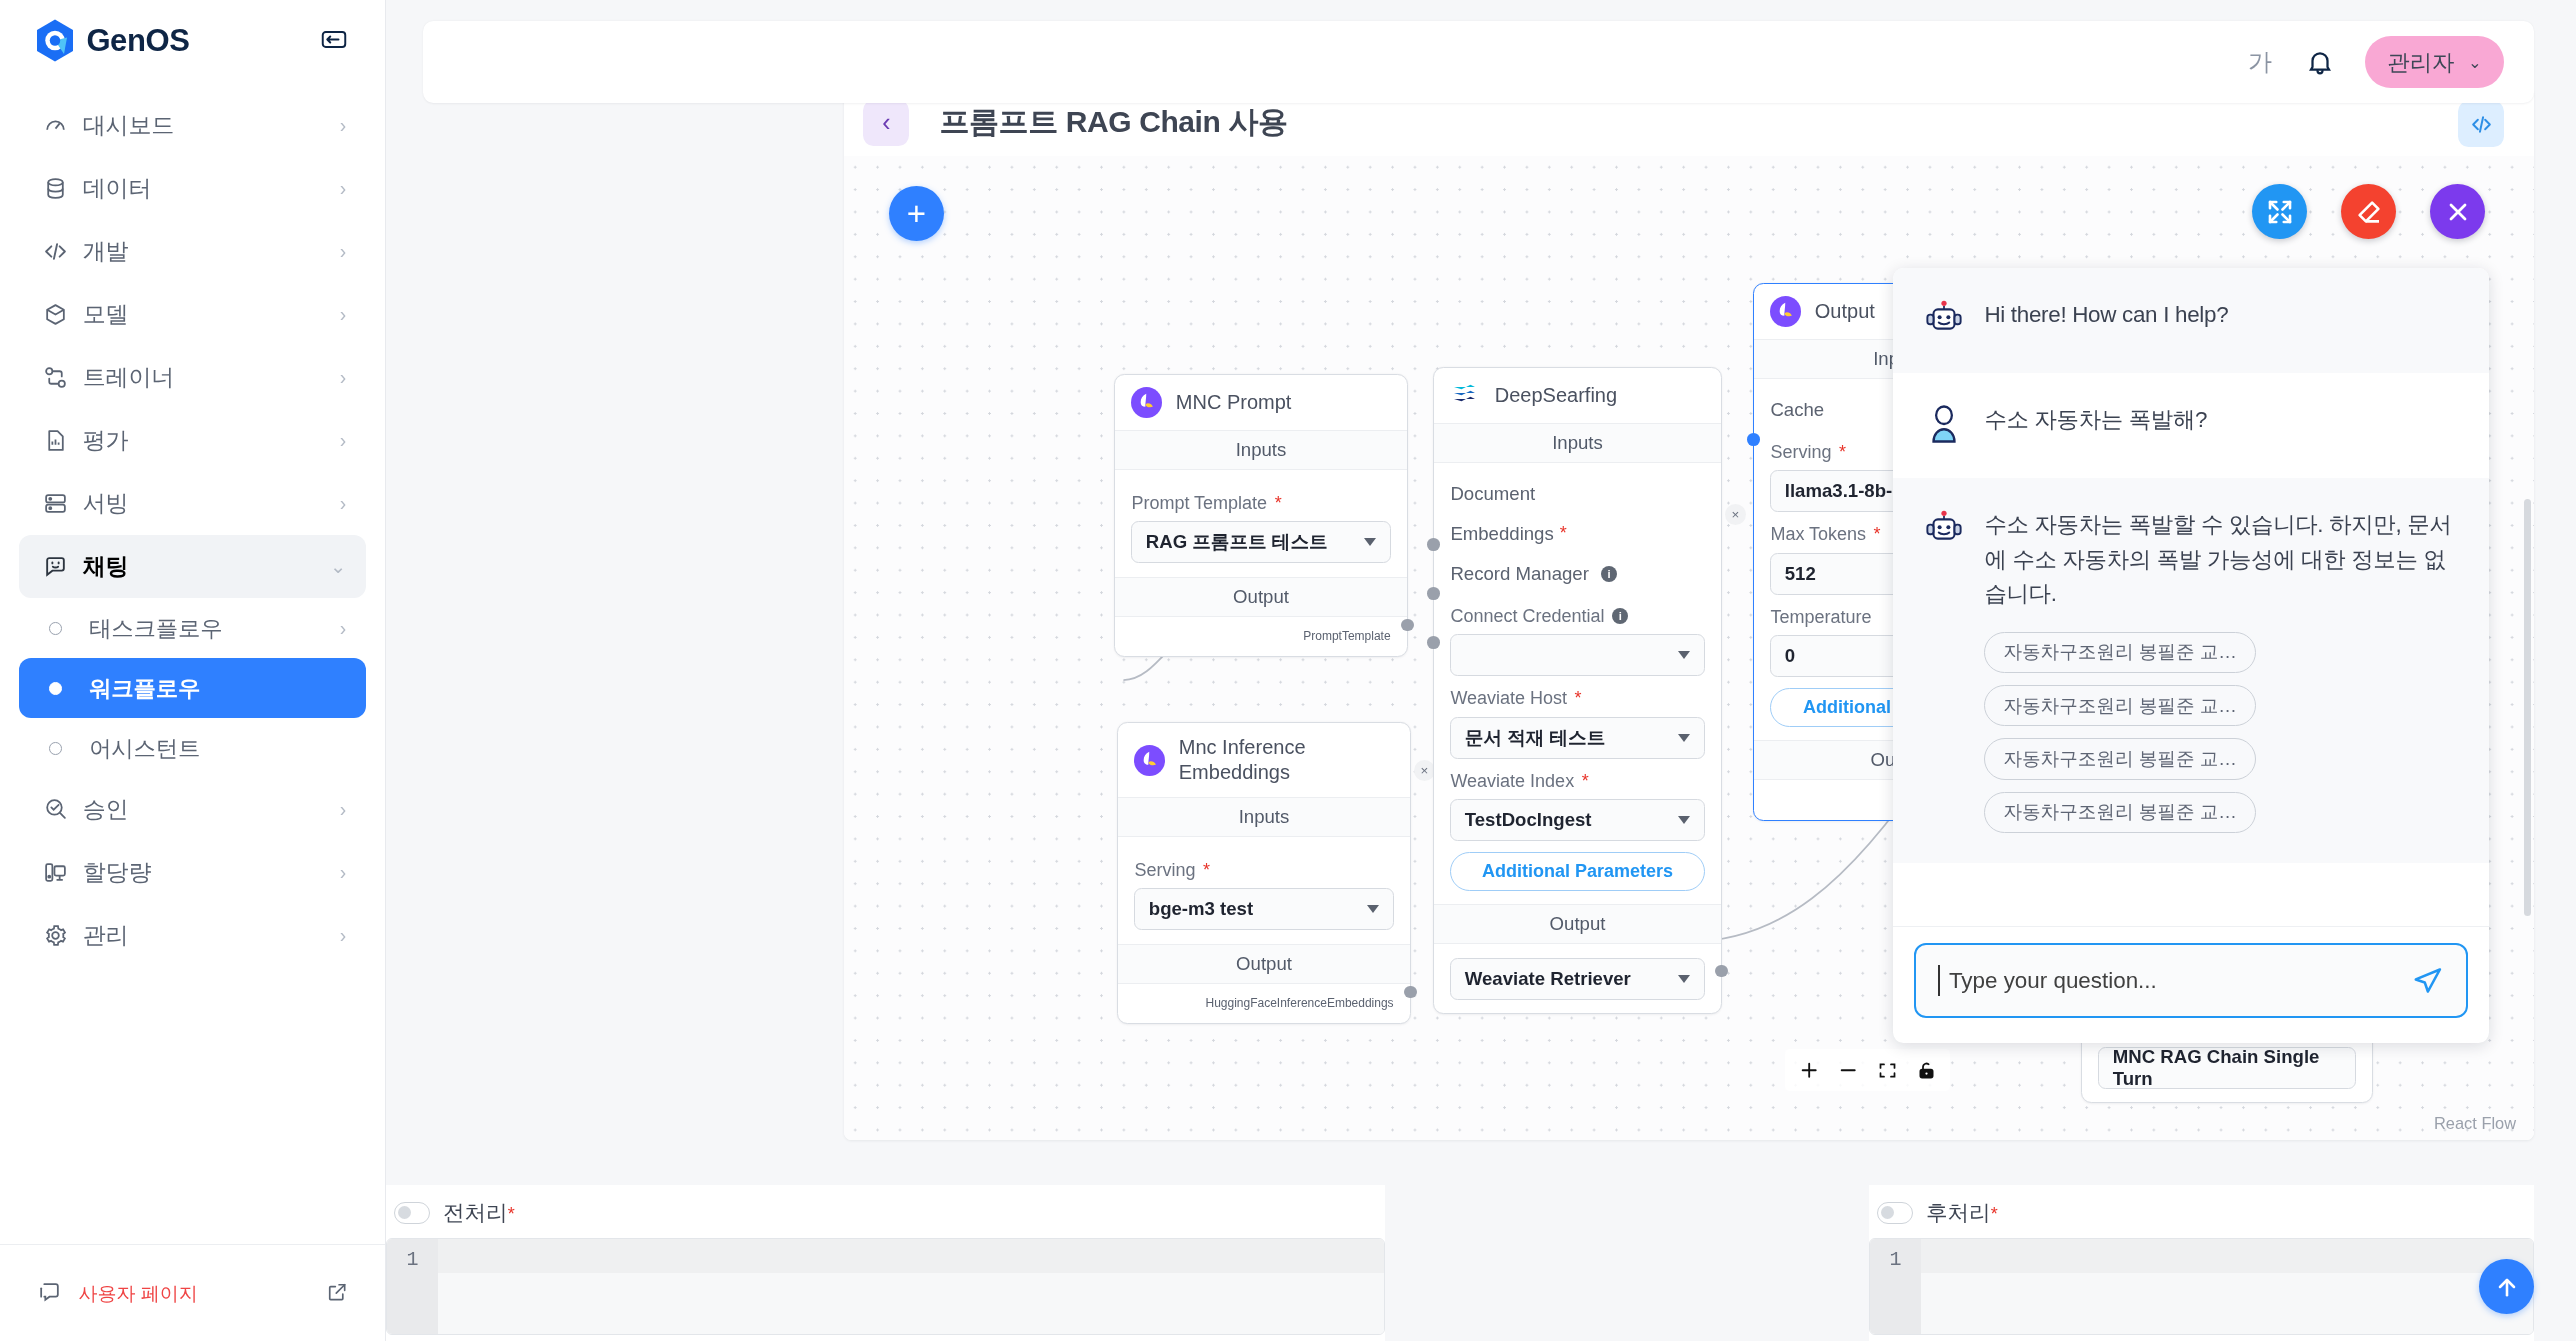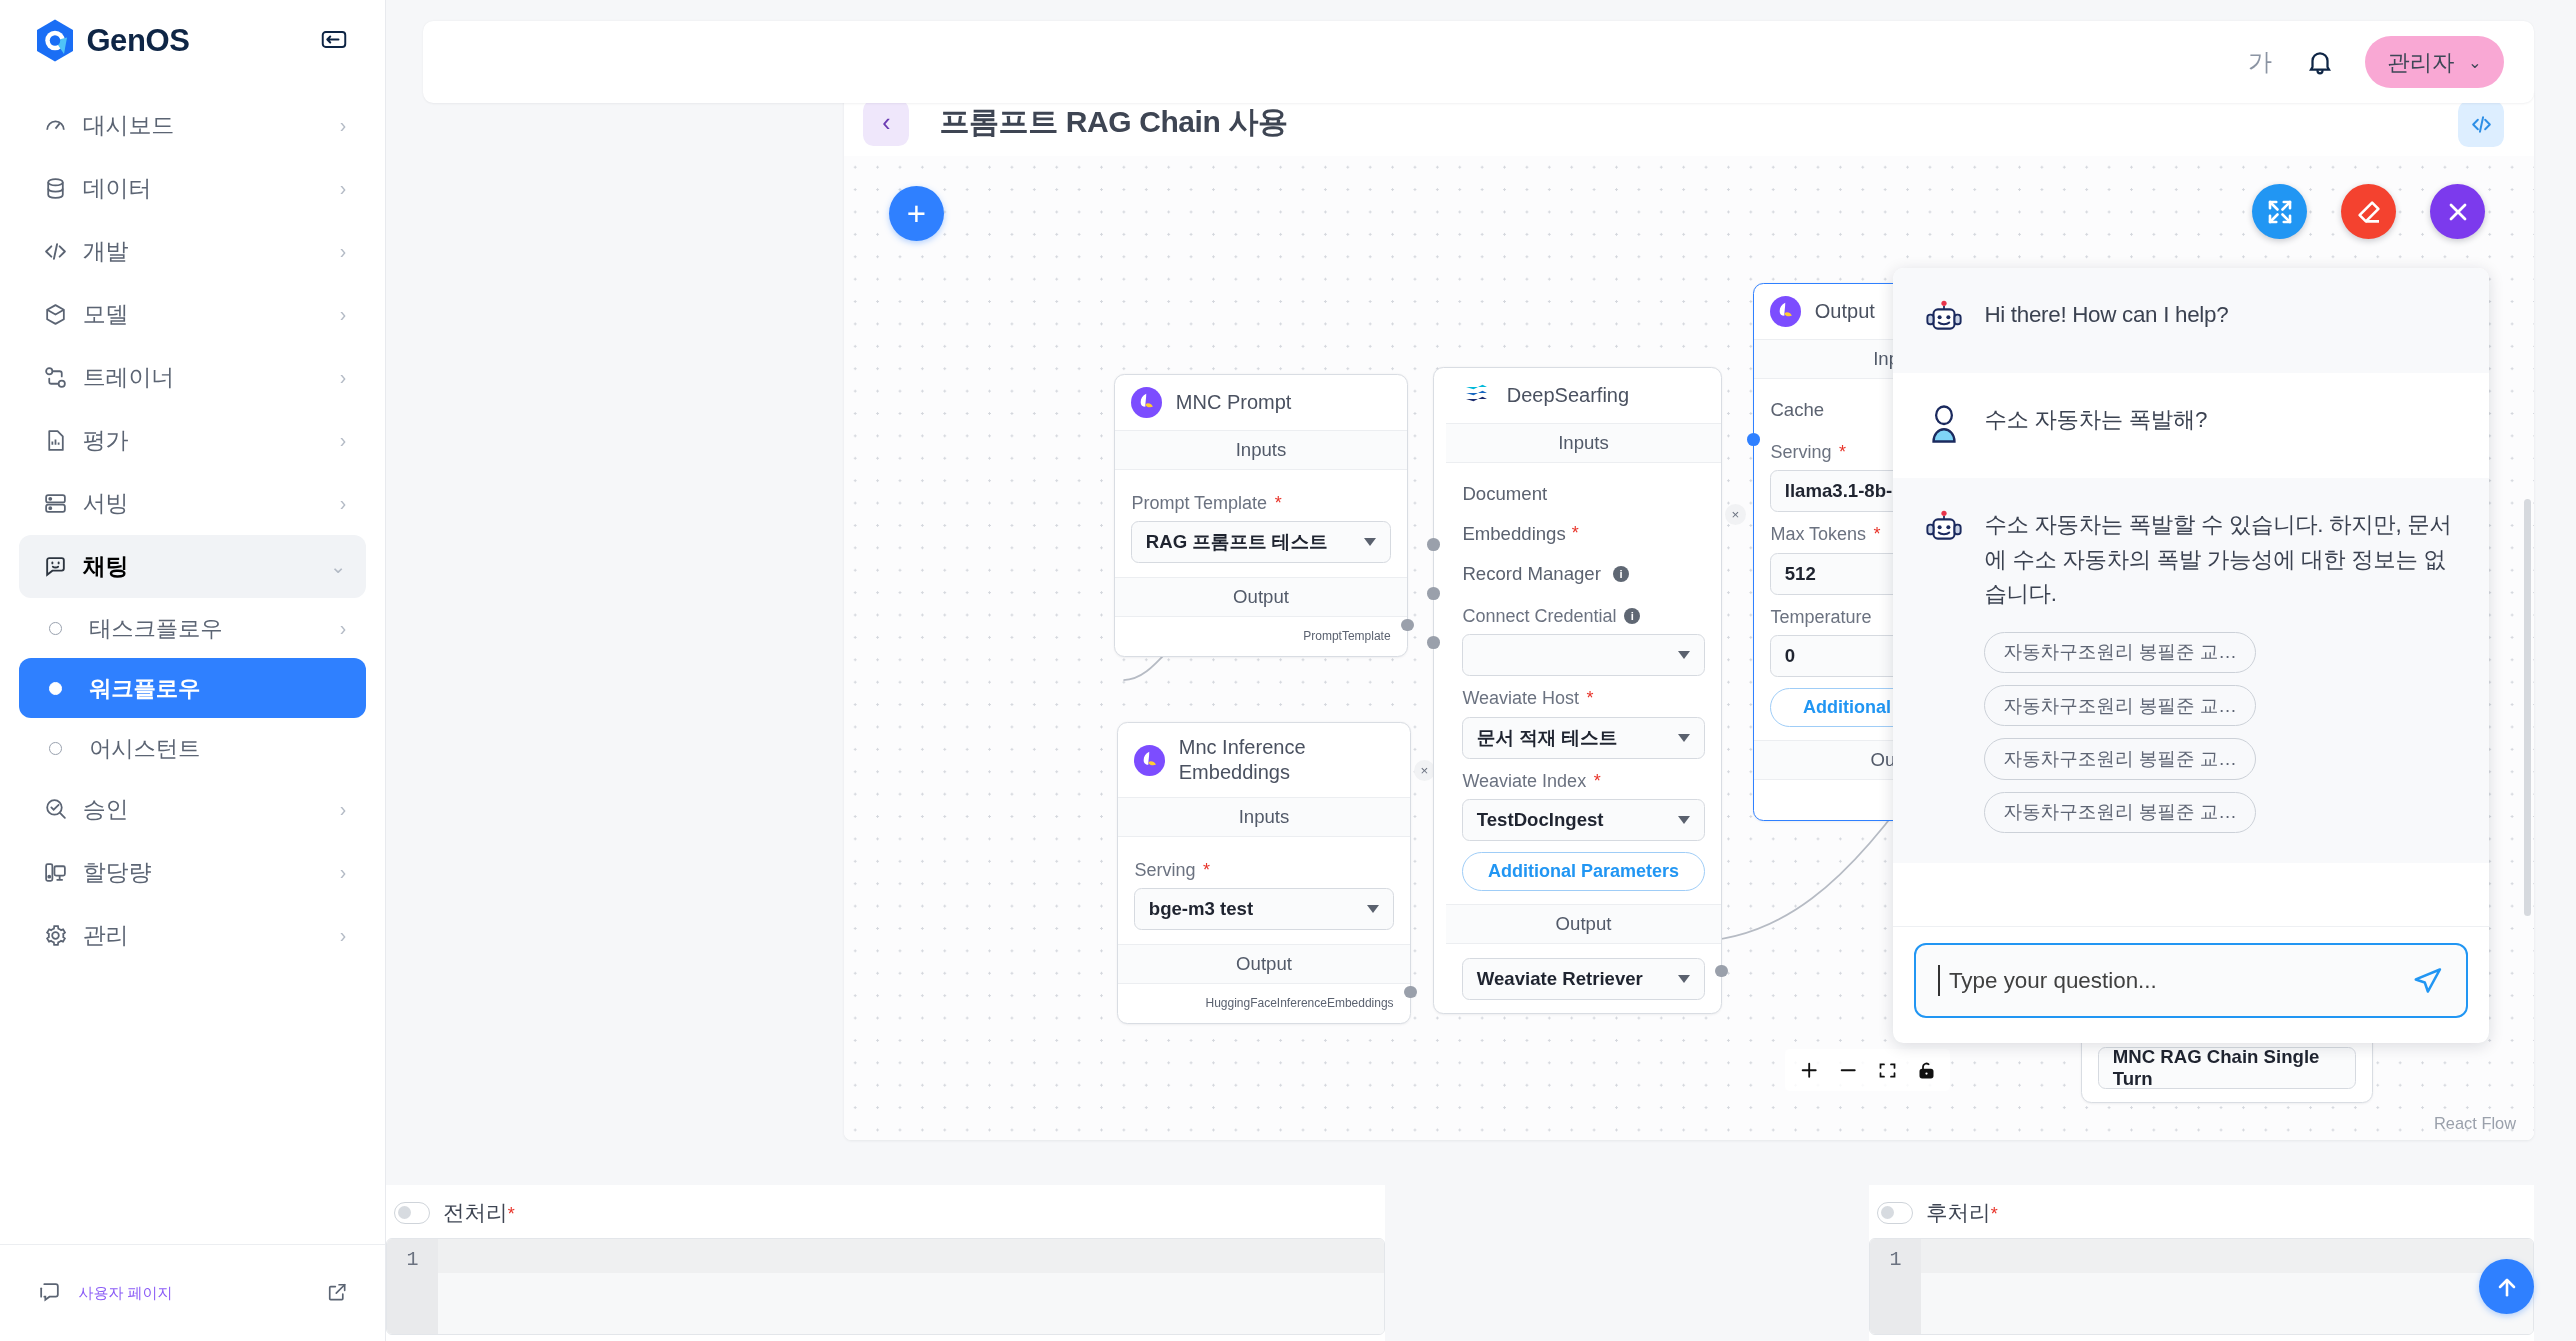--- a/index.html
+++ b/index.html
@@ -34,21 +34,21 @@
   .sb-item.active-group .sb-ic { color: #2d3540; }
   .sb-sub { display: flex; align-items: center; height: 60px; border-radius: 12px; padding: 0 19.4px; cursor: pointer; }
   .sb-sub .dot-o { width: 34px; flex:0 0 34px; display:flex; align-items:center; justify-content:center; }
   .sb-sub .dot-o i { display:block; width: 12.7px; height: 12.7px; border-radius: 50%; border: 1.5px solid #9aa2af; }
   .sb-sub .sb-label { margin-left: 16.4px; font-size: 22.4px; color:#5b6473; letter-spacing:-0.2px; }
   .sb-sub .sb-arrow { margin-left: auto; color:#b3bac5; font-size: 19.4px; }
   .sb-sub.selected { background: #2f80ff; }
   .sb-sub.selected .sb-label { color: #ffffff; font-weight: 700; }
   .sb-sub.selected .dot-o i { background: #ffffff; border-color: #ffffff; }
   .sb-footer { border-top: 0.7px solid #eceef1; height: 98px; display:flex; align-items:center; padding: 0 37px; }
-  .sb-footer .sb-label { margin-left: 16.4px; font-size: 15px; color:#8b5cf6; }
+  .sb-footer .sb-label { margin-left: 16.4px; font-size: 19px; color:#ef4444; }
   .sb-footer .ext { margin-left: auto; color:#5b6473; }
 
   
   .main { flex: 1 1 auto; position: relative; height: 1342px; }
   .topbar {
     position: absolute; left: 37px; right: 42px; top: 21px; height: 82px;
     background: #fff; border-radius: 10.4px; display: flex; align-items: center;
     justify-content: flex-end; padding: 0 30px; box-shadow: 0 0.7px 2.2px rgba(16,24,40,.06);
     z-index: 20;
   }
@@ -482,21 +482,21 @@
               <span>bge-m3 test</span>
               <span class="caret"></span>
             </div>
           </div>
           <div class="band">Output</div>
           <div class="outrow">HuggingFaceInferenceEmbeddings</div>
           <div class="port" style="right:-6.7px;bottom:25px"></div>
           <div class="node-x" style="right:-25px;top:37px">×</div>
         </div>
 
-        <div class="node" style="left:589px;top:211px;width:289px;padding-left:12px;">
+        <div class="node" style="left:589px;top:211px;width:289px;">
           <div class="node-hd">
             <span class="node-ic">
               <svg width="30" height="30" viewBox="0 0 40 40">
                 <path d="M4 8h16l6-3 6 3H20l-6 3z" fill="#00b8d9"></path>
                 <path d="M4 16h16l6-3 6 3H20l-6 3z" fill="#1565c0"></path>
                 <path d="M4 24h16l6-3 6 3H20l-6 3z" fill="#1a2a6c"></path>
               </svg>
             </span>
             <span class="nt">DeepSearfing</span>
           </div>

